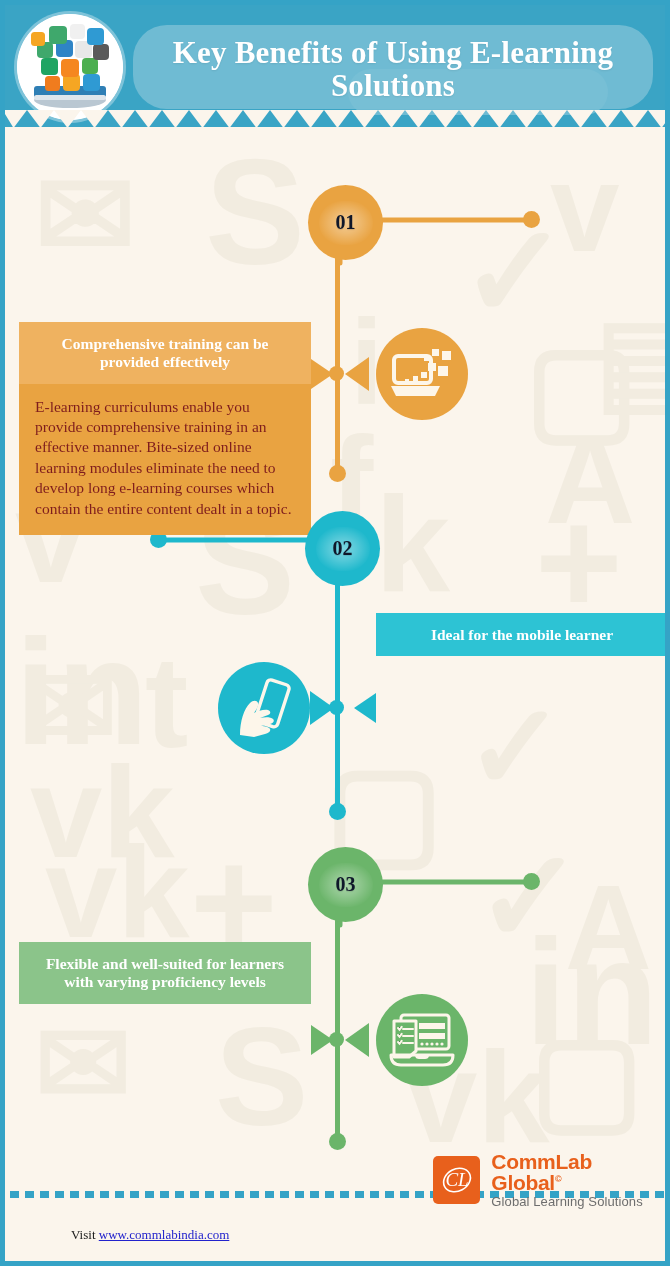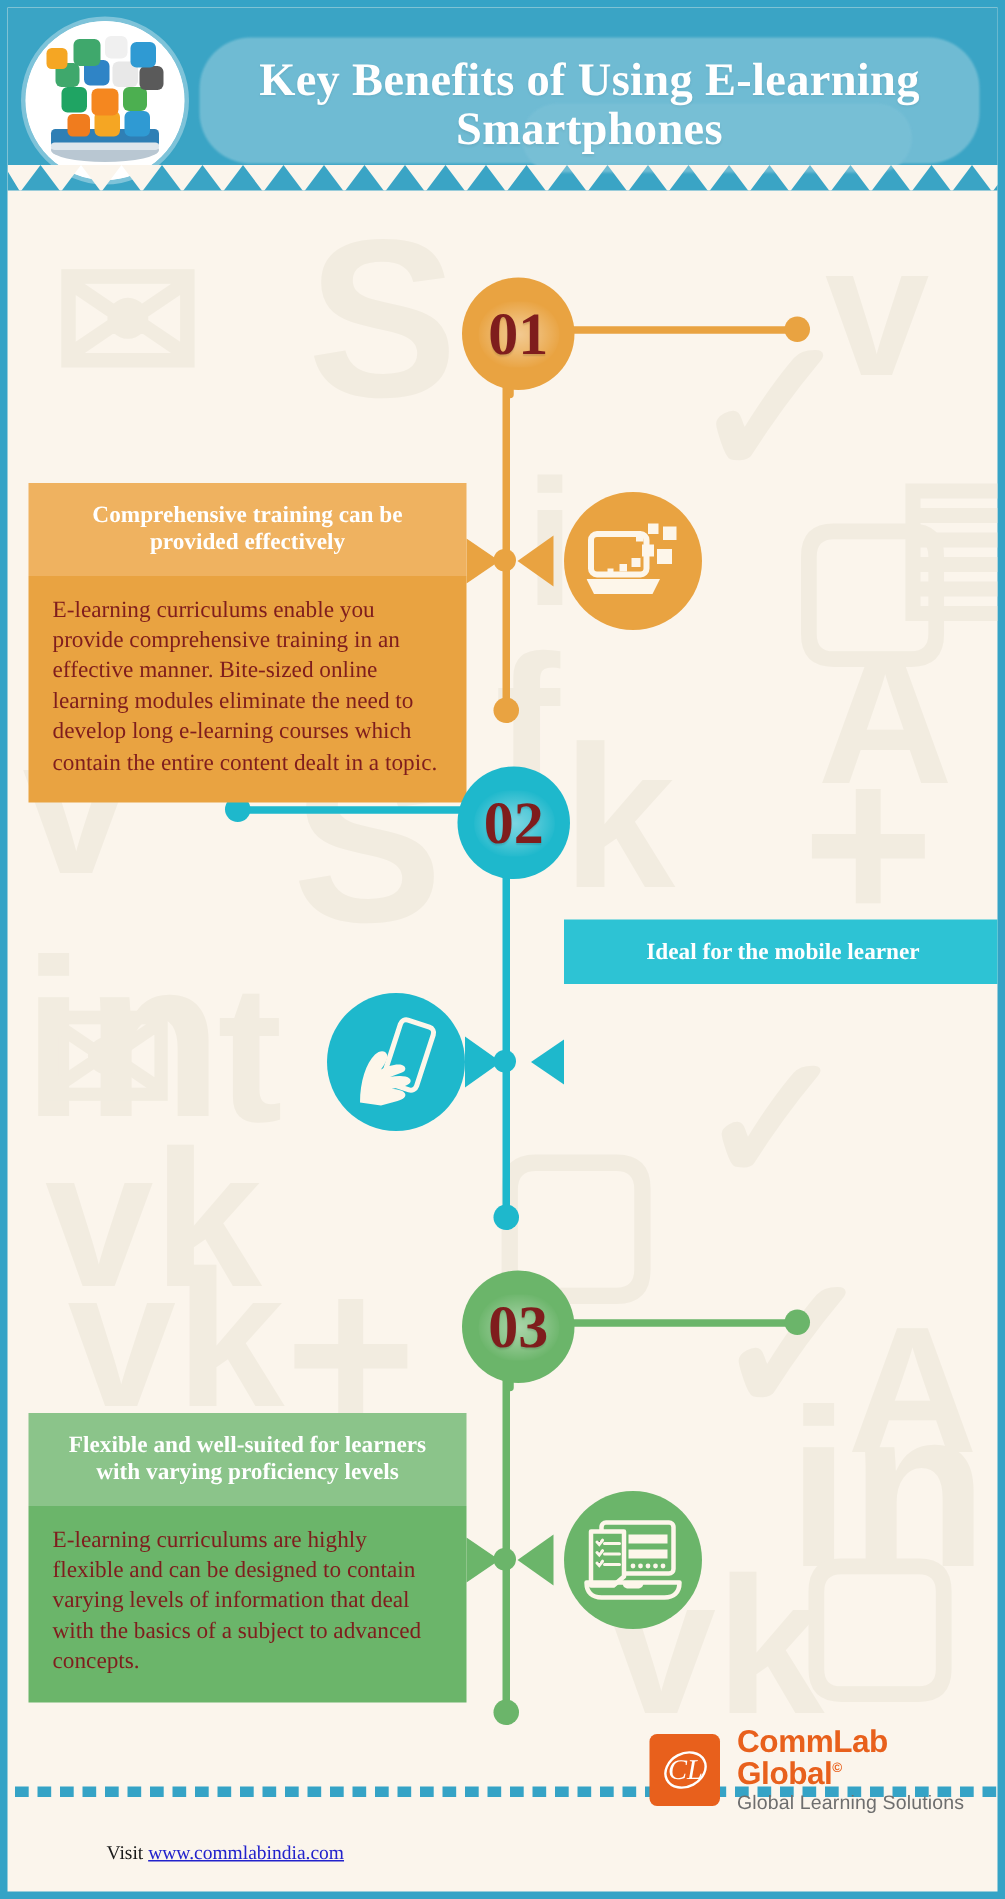--- a/index.html
+++ b/index.html
@@ -78,21 +78,21 @@
   .spine{
     position:absolute;
     width:5px;border-radius:3px;
   }
   .node-dot{
     position:absolute;width:17px;height:17px;border-radius:50%;
   }
   .num-circle{
     position:absolute;width:75px;height:75px;border-radius:50%;
     display:flex;align-items:center;justify-content:center;
-    color:#7f1d1d;font-size:40px;font-weight:bold;
+    color:#0f172a;font-size:20px;font-weight:bold;
     font-family:"Liberation Serif", serif;
     z-index:6;
   }
   .num-glow{
     position:absolute;left:50%;top:50%;transform:translate(-50%,-50%);
     width:54px;height:44px;border-radius:26px;
     z-index:1;
   }
   .num-circle span{position:relative;z-index:3;text-shadow:0 1px 1px rgba(0,0,0,.12);}
   .arm-dot{position:absolute;width:17px;height:17px;border-radius:50%;}
@@ -203,21 +203,21 @@
           <rect x="14" y="18" width="14" height="14" rx="3.5" fill="#f5a623"></rect>
         </g>
       </svg>
     </div>
 
     <div class="title-wrap">
       <div class="title-cloud"></div>
       <div class="title-cloud c2"></div>
       <div class="title-text">
         <span>Key Benefits of Using E-learning</span><br>
-        <span>Smartphones</span>
+        <span>Solutions</span>
       </div>
     </div>
 
     <svg class="scallop-svg" viewBox="0 0 670 18" preserveAspectRatio="none">
       <path d="M0,0 H670 V0 L656.5,18 L643,0 L629.5,18 L616,0 L602.5,18 L589,0 L575.5,18 L562,0 L548.5,18 L535,0 L521.5,18 L508,0 L494.5,18 L481,0 L467.5,18 L454,0 L440.5,18 L427,0 L413.5,18 L400,0 L386.5,18 L373,0 L359.5,18 L346,0 L332.5,18 L319,0 L305.5,18 L292,0 L278.5,18 L265,0 L251.5,18 L238,0 L224.5,18 L211,0 L197.5,18 L184,0 L170.5,18 L157,0 L143.5,18 L130,0 L116.5,18 L103,0 L89.5,18 L76,0 L62.5,18 L49,0 L35.5,18 L22,0 L8.5,18 L0,4 Z" fill="#FBF5EC"></path>
     </svg>
   </div>
 
   <div class="body-area" id="wm-layer">
       <span class="wm" style="left: 30px; top: 28px; font-size: 120px;">✉</span>
@@ -332,21 +332,20 @@
     <div class="node-dot" style="left:324px;top:1128px;background:#6BB56A;"></div>
     <div class="node-dot" style="left:324px;top:1027px;background:#6BB56A;width:15px;height:15px;z-index:7;"></div>
 
     <div class="num-circle" style="left:303px;top:842px;background:#6BB56A;">
       <div class="num-glow" style="background:radial-gradient(ellipse at center, rgba(255,255,255,.42) 0%, rgba(255,255,255,.26) 34%, rgba(255,255,255,.12) 56%, rgba(255,255,255,0) 75%);"></div>
       <span>03</span>
     </div>
 
     <div class="card card-left" style="left:14px;top:937px;">
       <div class="card-head" style="background:#8BC48A;">Flexible and well-suited for learners with varying proficiency levels</div>
-      <div class="card-body" style="background:#6BB56A;">E-learning curriculums are highly flexible and can be designed to contain varying levels of information that deal with the basics of a subject to advanced concepts.</div>
     </div>
     <div class="notch" style="left:306px;top:1020px;border-left:22px solid #6BB56A;"></div>
 
     <div class="icon-beak" style="left:340px;top:1018px;border-right:24px solid #6BB56A;"></div>
     <div class="icon-circle" style="left:371px;top:989px;background:#6BB56A;">
       <svg width="66" height="58" viewBox="0 0 66 58">
         <rect x="12" y="4" width="48" height="34" rx="3" fill="none" stroke="#FDF6EA" stroke-width="3"></rect>
         <rect x="30" y="12" width="26" height="6" fill="#FDF6EA"></rect>
         <rect x="30" y="22" width="26" height="6" fill="#FDF6EA"></rect>
         <g fill="#FDF6EA">

